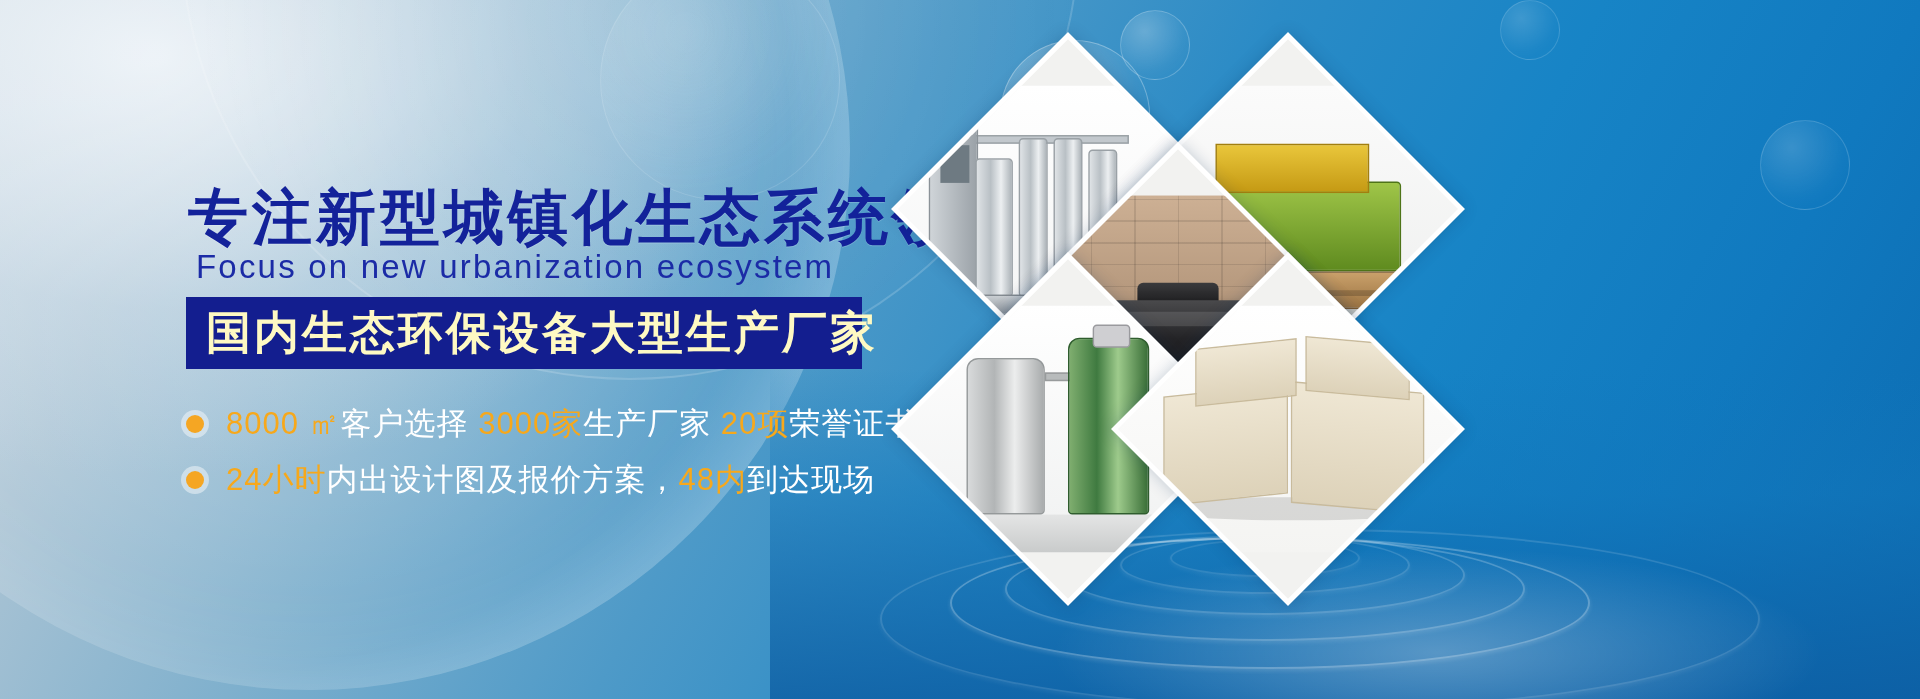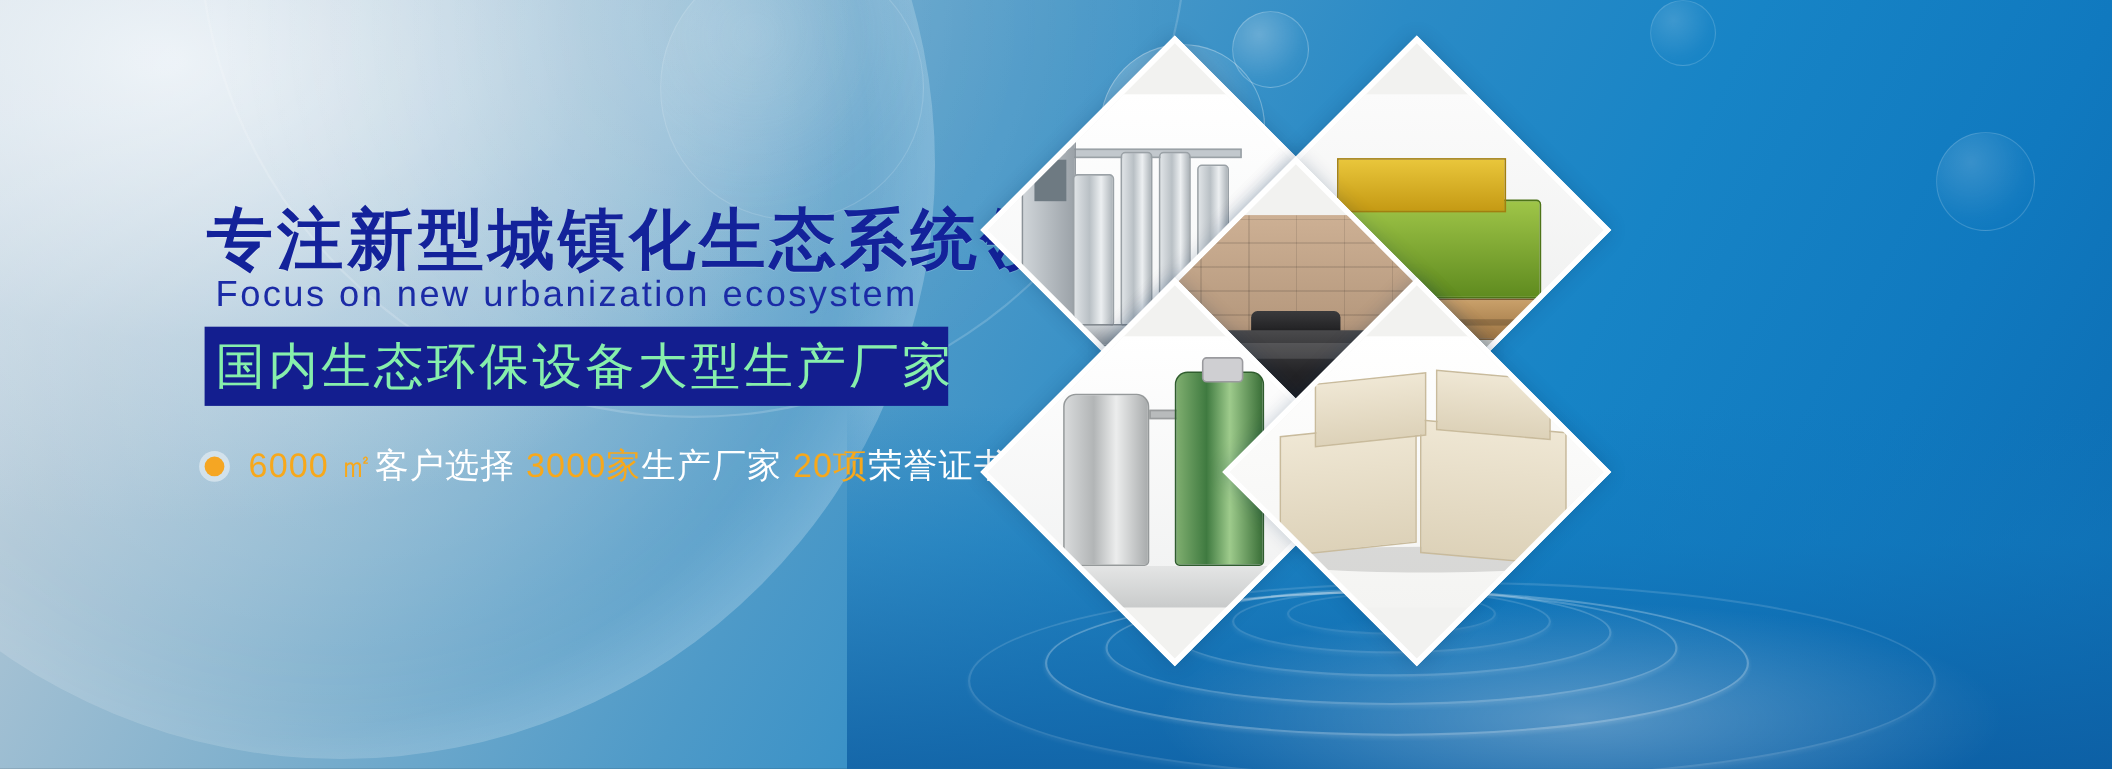--- a/index.html
+++ b/index.html
@@ -103,23 +103,23 @@
     color:#1b2ba6;
     white-space:nowrap;
   }
   .blue-bar{
     position:absolute; left:186px; top:297px;
     width:676px; height:72px;
     background:#131e8f;
     display:flex; align-items:center;
   }
   .blue-bar-text{
-    color:#86efac;
-    font-size:45px; font-weight:normal; letter-spacing:3px;
-    padding-left:10px;
+    color:#fef9c3;
+    font-size:45px; font-weight:bold; letter-spacing:3px;
+    padding-left:20px;
     white-space:nowrap;
   }
   .bullets{
     position:absolute; left:186px; top:400px;
   }
   .bullet{
     display:flex; align-items:center;
     height:48px; margin-bottom:8px;
     white-space:nowrap;
   }
@@ -250,24 +250,30 @@
 
     <div class="blue-bar">
       <span class="blue-bar-text">国内生态环保设备大型生产厂家</span>
     </div>
 
     <div class="bullets">
 
       <div class="bullet">
         <span class="dot"></span>
         <span class="btxt">
-          <span class="hl">6000 ㎡</span><span>客户选择 </span><span class="hl">3000家</span><span>生产厂家 </span><span class="hl">20项</span><span>荣誉证书</span>
+          <span class="hl">8000 ㎡</span><span>客户选择 </span><span class="hl">3000家</span><span>生产厂家 </span><span class="hl">20项</span><span>荣誉证书</span>
         </span>
       </div>
 
+      <div class="bullet">
+        <span class="dot"></span>
+        <span class="btxt">
+          <span class="hl">24小时</span><span>内出设计图及报价方案，</span><span class="hl">48内</span><span>到达现场</span>
+        </span>
+      </div>
 
     </div>
   </div>
 
   <div class="gallery">
 
     <div class="dia d1">
       <div class="inner">
           <div class="art a1">
         <div class="pipe"></div>

